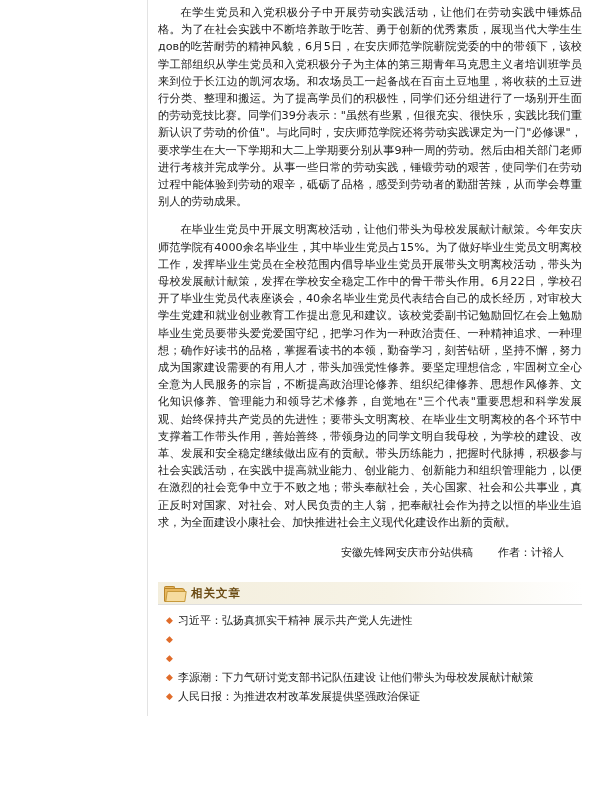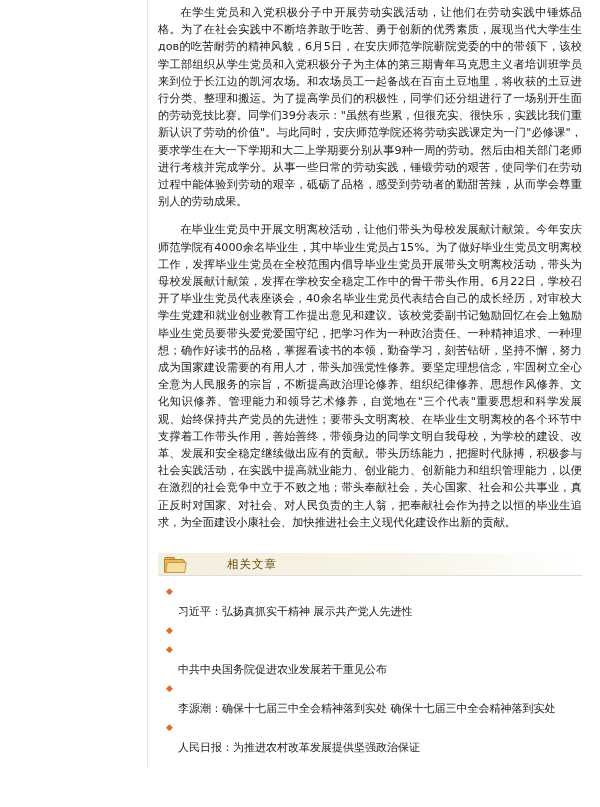--- a/index.html
+++ b/index.html
@@ -102,24 +102,23 @@
     position: absolute;
     left: 2px; top: 5px;
     width: 18px; height: 9px;
     background: #f6dc9f;
     border: 1px solid #c79a3c;
     border-radius: 1px;
     transform: skewX(-8deg);
   }
   .related-title {
     font-size: 11.5px;
-    font-weight: normal;
+    font-weight: bold;
     color: #6a4a12;
     letter-spacing: 1px;
-    margin-left: 36px;
   }
   .related-list {
     list-style: none;
     margin: 6px 0 0 0;
     padding: 0 0 0 8px;
   }
   .related-list li {
     display: flex;
     align-items: flex-start;
     gap: 5px;
@@ -128,64 +127,67 @@
     color: #1a1a1a;
   }
   .bullet {
     color: #e06c2a;
     font-size: 9px;
     line-height: 19px;
   }
   .related-list a {
     color: #1a1a1a;
     text-decoration: none;
-    margin-top: 20px;
   }
 </style>
 </head>
 <body>
 
 <div class="page">
 
   <div class="content-wrap">
 
     <div class="left-col"></div>
 
     <div class="article-col">
 
       <div class="article-body">
         <p>在学生党员和入党积极分子中开展劳动实践活动，让他们在劳动实践中锤炼品格。为了在社会实践中不断培养敢于吃苦、勇于创新的优秀素质，展现当代大学生生дов的吃苦耐劳的精神风貌，6月5日，在安庆师范学院蕲院党委的中的带领下，该校学工部组织从学生党员和入党积极分子为主体的第三期青年马克思主义者培训班学员来到位于长江边的凯河农场。和农场员工一起备战在百亩土豆地里，将收获的土豆进行分类、整理和搬运。为了提高学员们的积极性，同学们还分组进行了一场别开生面的劳动竞技比赛。同学们39分表示："虽然有些累，但很充实、很快乐，实践比我们重新认识了劳动的价值"。与此同时，安庆师范学院还将劳动实践课定为一门"必修课"，要求学生在大一下学期和大二上学期要分别从事9种一周的劳动。然后由相关部门老师进行考核并完成学分。从事一些日常的劳动实践，锤锻劳动的艰苦，使同学们在劳动过程中能体验到劳动的艰辛，砥砺了品格，感受到劳动者的勤甜苦辣，从而学会尊重别人的劳动成果。</p>
         <p>在毕业生党员中开展文明离校活动，让他们带头为母校发展献计献策。今年安庆师范学院有4000余名毕业生，其中毕业生党员占15%。为了做好毕业生党员文明离校工作，发挥毕业生党员在全校范围内倡导毕业生党员开展带头文明离校活动，带头为母校发展献计献策，发挥在学校安全稳定工作中的骨干带头作用。6月22日，学校召开了毕业生党员代表座谈会，40余名毕业生党员代表结合自己的成长经历，对审校大学生党建和就业创业教育工作提出意见和建议。该校党委副书记勉励回忆在会上勉励毕业生党员要带头爱党爱国守纪，把学习作为一种政治责任、一种精神追求、一种理想；确作好读书的品格，掌握看读书的本领，勤奋学习，刻苦钻研，坚持不懈，努力成为国家建设需要的有用人才，带头加强党性修养。要坚定理想信念，牢固树立全心全意为人民服务的宗旨，不断提高政治理论修养、组织纪律修养、思想作风修养、文化知识修养、管理能力和领导艺术修养，自觉地在"三个代表"重要思想和科学发展观、始终保持共产党员的先进性；要带头文明离校、在毕业生文明离校的各个环节中支撑着工作带头作用，善始善终，带领身边的同学文明自我母校，为学校的建设、改革、发展和安全稳定继续做出应有的贡献。带头历练能力，把握时代脉搏，积极参与社会实践活动，在实践中提高就业能力、创业能力、创新能力和组织管理能力，以便在激烈的社会竞争中立于不败之地；带头奉献社会，关心国家、社会和公共事业，真正反时对国家、对社会、对人民负责的主人翁，把奉献社会作为持之以恒的毕业生追求，为全面建设小康社会、加快推进社会主义现代化建设作出新的贡献。</p>
       </div>
 
+      <div class="byline">
+        <span>安徽先锋网安庆市分站供稿</span>
+        <span class="sep"></span>
+        <span>作者：计裕人</span>
+      </div>
 
       <div class="related-box">
         <div class="related-header">
           <span class="folder-icon">
             <span class="f-tab"></span>
             <span class="f-back"></span>
             <span class="f-front"></span>
           </span>
           <span class="related-title">相关文章</span>
         </div>
         <ul class="related-list">
           <li>
             <span class="bullet">◆</span>
             <a href="#">习近平：弘扬真抓实干精神  展示共产党人先进性</a>
           </li>
           <li>
             <span class="bullet">◆</span>
           </li>
           <li>
             <span class="bullet">◆</span>
-            <a href="#">中共中央国务院促进农业发展若干重见公布</a>
           </li>
           <li>
             <span class="bullet">◆</span>
-            <a href="#">李源潮：确保十七届三中全会精神落到实处  确保十七届三中全会精神落到实处</a>
+            <a href="#">李源潮：下力气研讨党支部书记队伍建设  让他们带头为母校发展献计献策</a>
           </li>
           <li>
             <span class="bullet">◆</span>
             <a href="#">人民日报：为推进农村改革发展提供坚强政治保证</a>
           </li>
 
         </ul>
       </div>
 
     </div>

